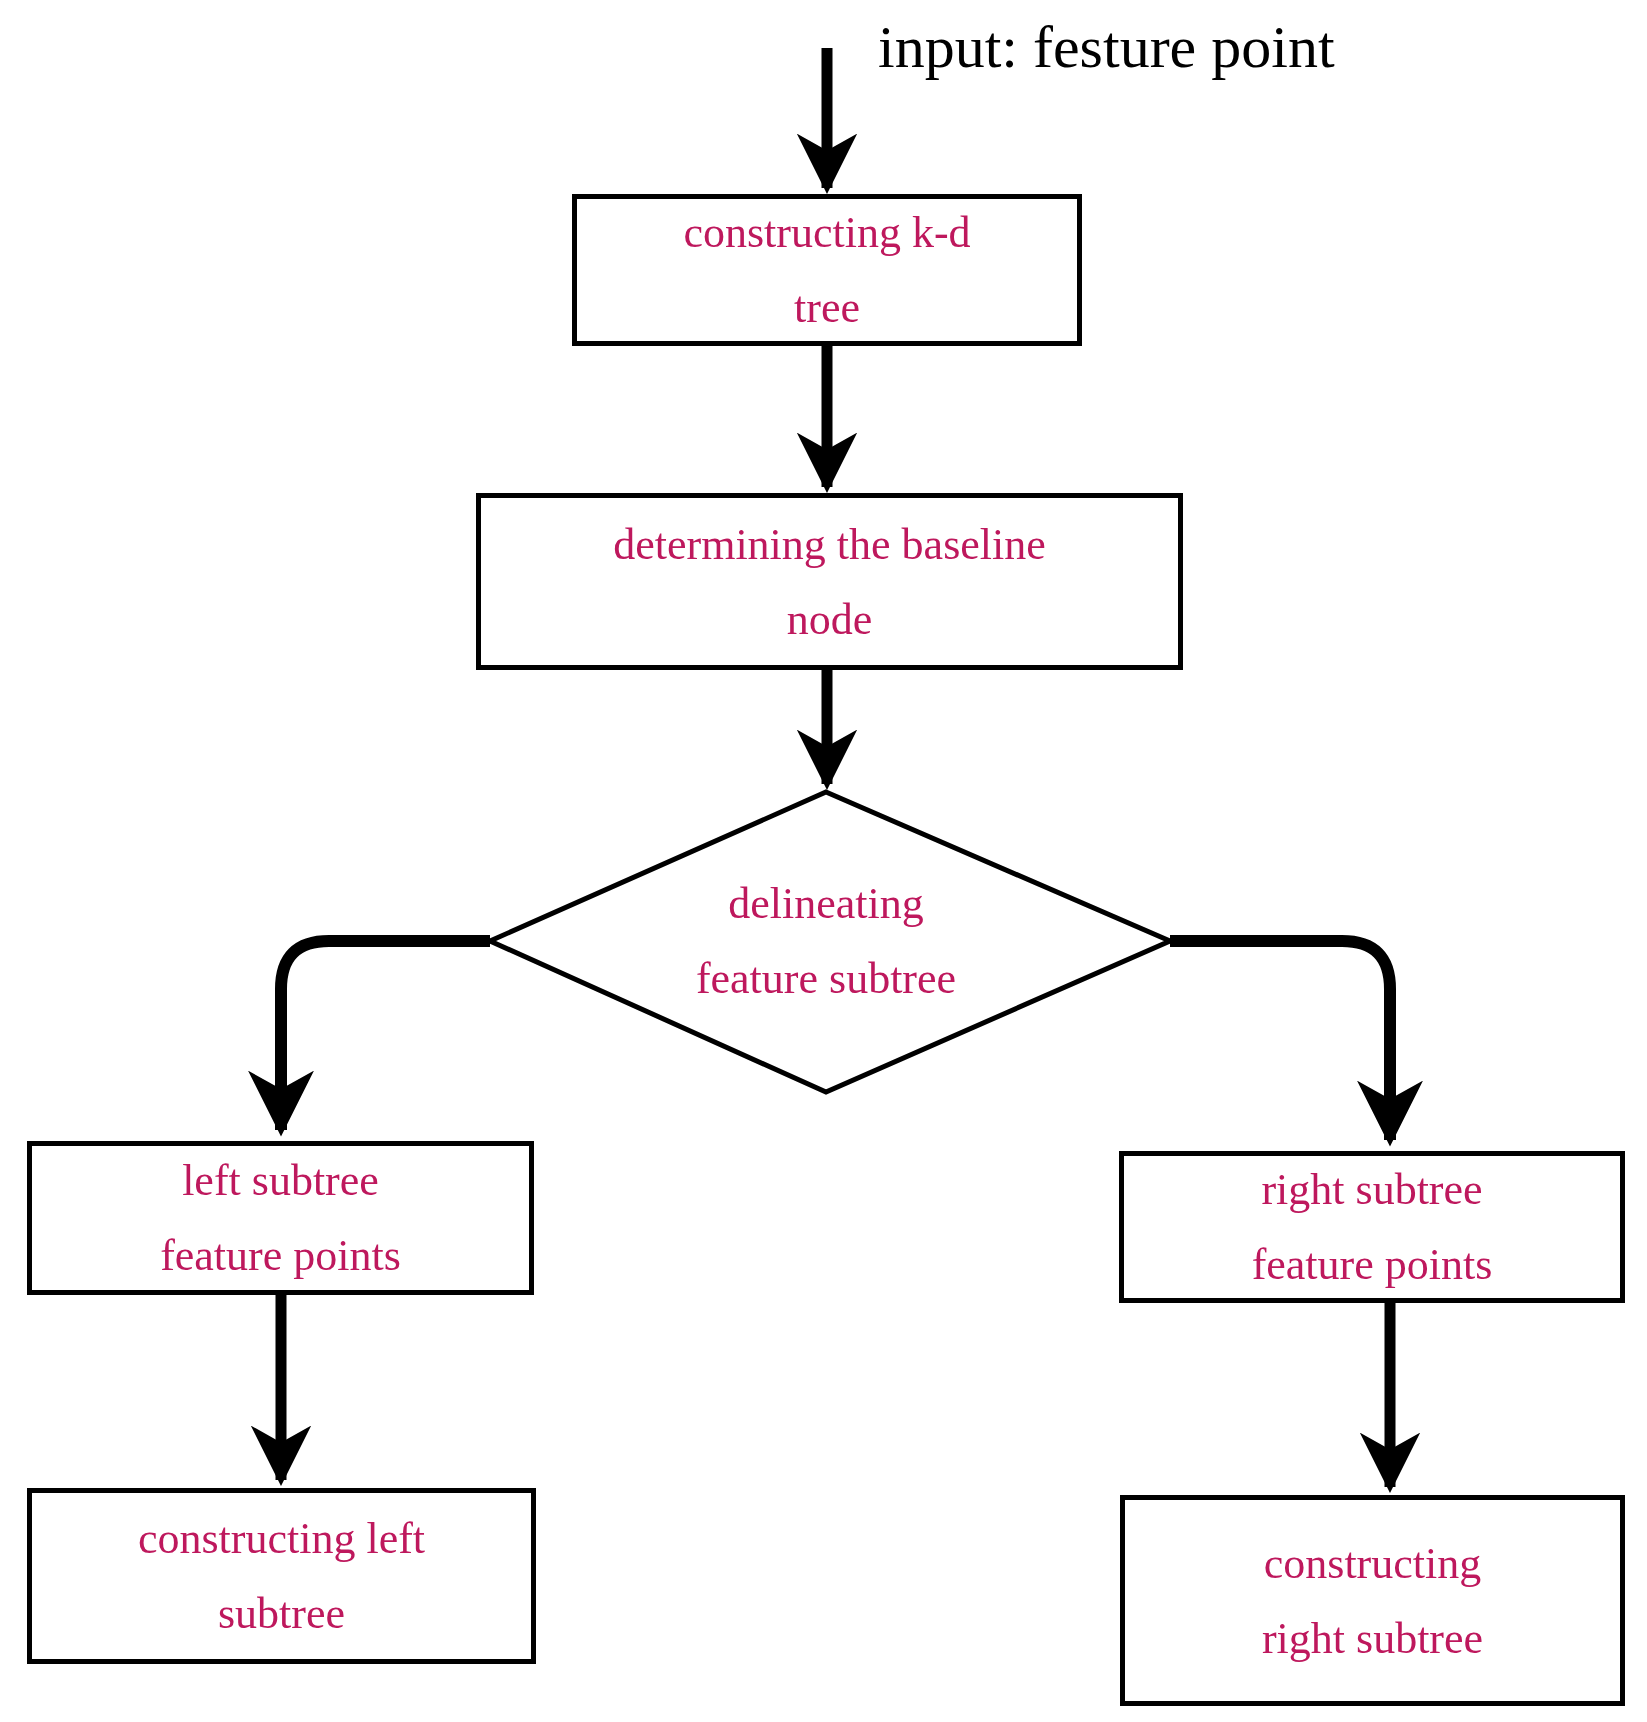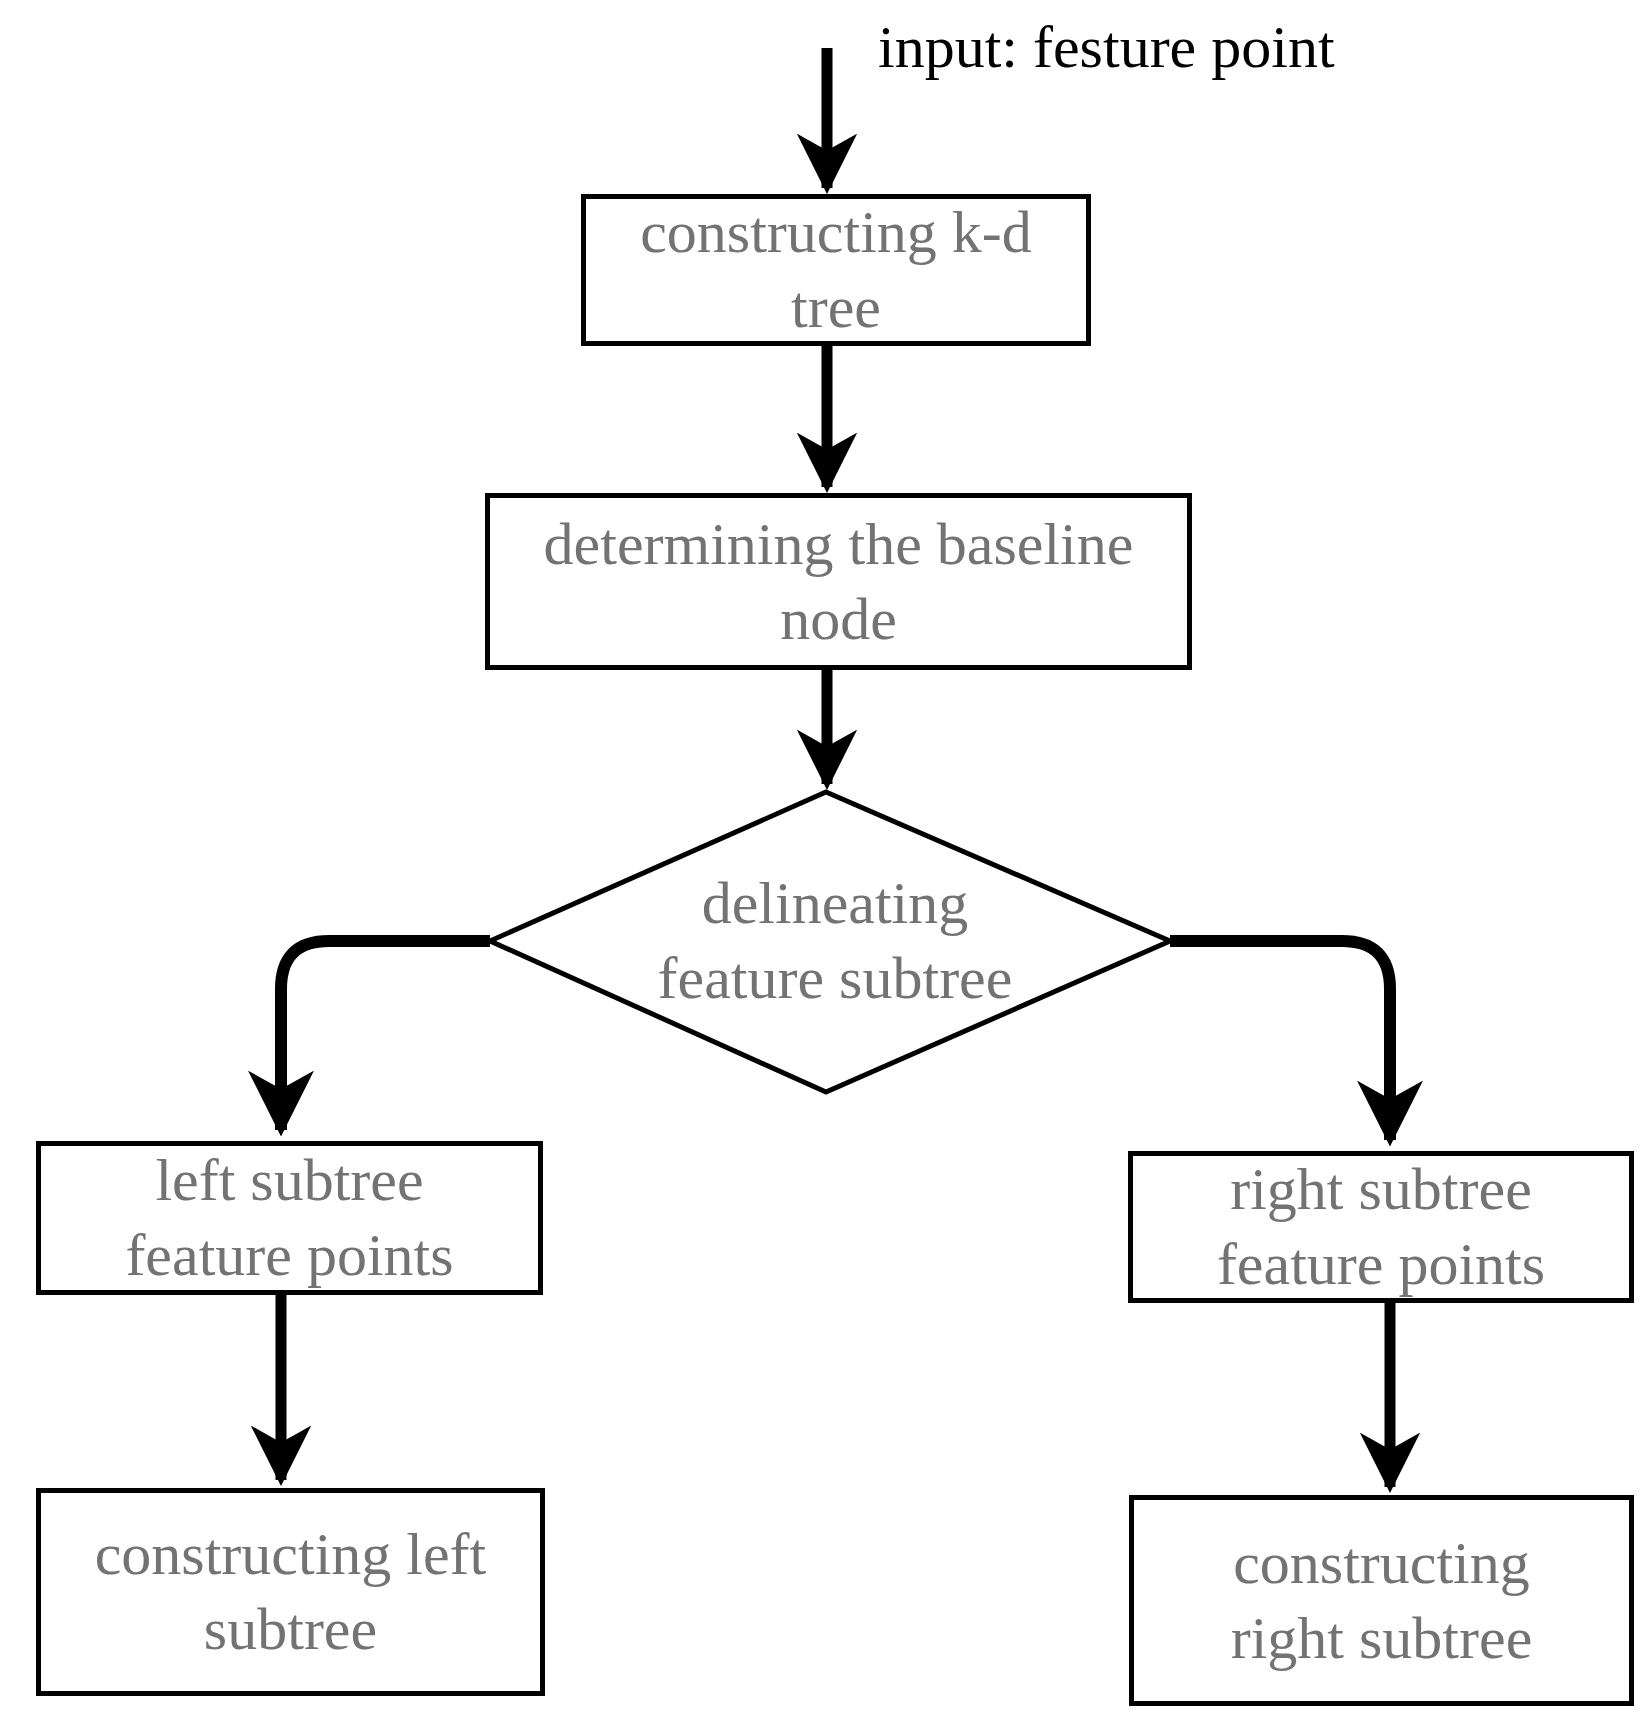--- a/index.html
+++ b/index.html
@@ -22,24 +22,23 @@
     width: 1647px;
     height: 1722px;
   }
   .node {
     position: absolute;
     display: flex;
     align-items: center;
     justify-content: center;
     text-align: center;
     white-space: pre-line;
-    font-size: 60px;
+    font-size: 44px;
     line-height: 75px;
-    color: #737373;
-    margin-left: 9px;
+    color: #be185d;
   }
   .box {
     border: 5px solid #000000;
     background: #ffffff;
     box-sizing: border-box;
   }
   .diamond-label {
     background: transparent;
   }
   .input-label {
@@ -49,21 +48,21 @@
     font-size: 60px;
     line-height: 75px;
     white-space: nowrap;
   }
   
   .n-kdtree   { left: 572px;  top: 194px;  width: 510px; height: 152px; }
   .n-baseline { left: 476px;  top: 493px;  width: 707px; height: 177px; }
   .n-decision { left: 576px;  top: 816px;  width: 500px; height: 250px; }
   .n-leftpts  { left: 27px;   top: 1141px; width: 507px; height: 154px; }
   .n-rightpts { left: 1119px; top: 1151px; width: 506px; height: 152px; }
-  .n-conleft  { left: 27px;   top: 1488px; width: 509px; height: 208px; }
+  .n-conleft  { left: 27px;   top: 1488px; width: 509px; height: 176px; }
   .n-conright { left: 1120px; top: 1495px; width: 505px; height: 211px; }
 </style>
 </head>
 <body>
 
 <div class="canvas">
 
   <svg class="connectors" viewBox="0 0 1647 1722" xmlns="http://www.w3.org/2000/svg">
     <defs>
       <marker id="ah" viewBox="0 0 10 10" refX="9" refY="5" markerWidth="5.5" markerHeight="5.5" orient="auto" markerUnits="strokeWidth">

